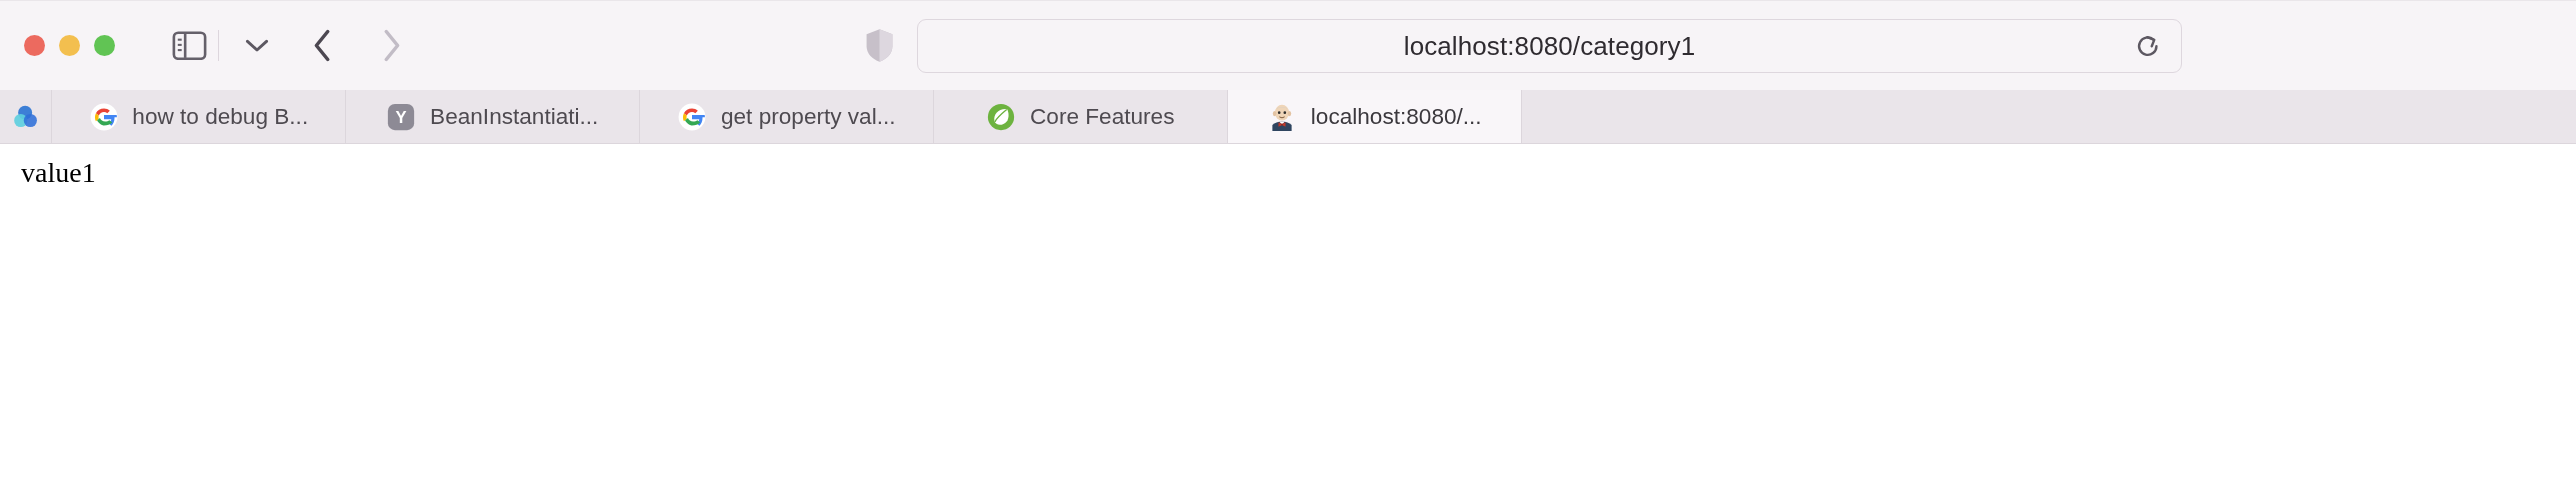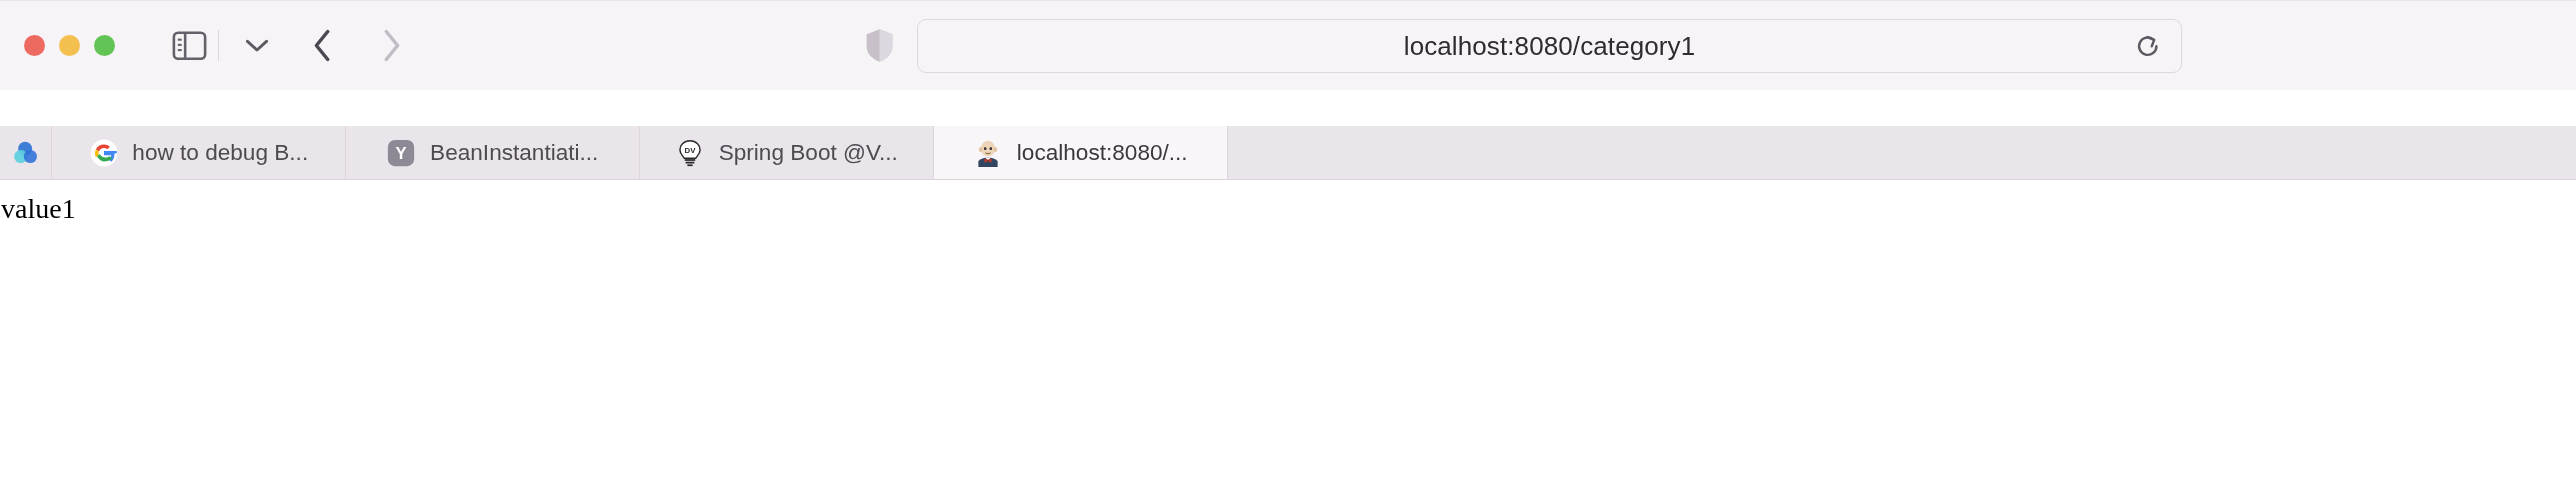--- a/index.html
+++ b/index.html
@@ -130,21 +130,20 @@
   
   .tab-bar {
     height: 54px;
     flex: 0 0 54px;
     background: #eae5ea;
     display: flex;
     align-items: stretch;
     border-bottom: 1.7px solid #dcd6dc;
     box-sizing: border-box;
     overflow: hidden;
-    margin-top: 36px;
   }
   .tab {
     display: flex;
     align-items: center;
     box-sizing: border-box;
     border-right: 1.7px solid #dcd6dc;
     background: #eae5ea;
     padding: 0 12px;
     min-width: 0;
     overflow: hidden;
@@ -184,20 +183,21 @@
   }
   .tab.active .tab-title { color: #3b383d; }
 
   
   .page-content {
     flex: 1 1 auto;
     background: #ffffff;
     padding: 12px 1px;
     box-sizing: border-box;
     overflow: hidden;
+    margin-left: 20px;
   }
   .page-text {
     font-family: "Liberation Serif", serif;
     font-size: 28px;
     color: #000000;
     line-height: 1.2;
     margin: 0;
   }
 </style>
 </head>
@@ -290,36 +290,46 @@
     <div class="tab standard">
       <span class="tab-favicon">
         <svg width="28" height="28" viewBox="0 0 32 32">
           <rect x="1" y="1" width="30" height="30" rx="8" ry="8" fill="#8d8a95"></rect>
           <text x="16" y="23" font-family="'Liberation Sans', sans-serif" font-size="19" font-weight="bold" fill="#ffffff" text-anchor="middle">Y</text>
         </svg>
       </span>
       <span class="tab-title">BeanInstantiati...</span>
     </div>
 
-
-
-
-
     <div class="tab standard">
       <span class="tab-favicon">
+        <svg width="28" height="28" viewBox="0 0 48 48">
+          <circle cx="24" cy="24" r="23" fill="#ffffff"></circle>
+          <path fill="#EA4335" d="M24 9.5c3.9 0 7.3 1.4 10 3.9l-4.3 4.2C28 16.1 26.1 15.3 24 15.3c-4.1 0-7.6 2.6-8.9 6.2l-5-3.9C12.6 12.3 17.8 9.5 24 9.5z"></path>
+          <path fill="#4285F4" d="M46.1 24.5c0-1.6-.1-2.7-.4-3.9H24v7.4h12.5c-.3 2-1.6 5.1-4.6 7.1l4.9 3.8c2.9-2.7 5.3-6.7 5.3-14.4z"></path>
+          <path fill="#FBBC05" d="M15.1 27.5c-.3-1-.5-2-.5-3.1s.2-2.1.5-3.1l-5-3.9c-1 2-1.6 4.3-1.6 7s.6 5 1.6 7z"></path>
+          <path fill="#34A853" d="M24 38.5c5.8 0 10.7-1.9 14.2-5.2l-4.9-3.8c-1.8 1.3-4.3 2.2-7.3 2.2-4.1 0-7.6-2.6-8.9-6.2l-5 3.9c3.5 6.9 10.6 9.1 11.9 9.1z"></path>
+        </svg>
+      </span>
+      <span class="tab-title">get property val...</span>
+    </div>
+
+
+    <div class="tab standard">
+      <span class="tab-favicon">
         <svg width="28" height="28" viewBox="0 0 32 32">
-          <path d="M16 2 C9 2 4.5 7 4.5 12.5 C4.5 17 8 19.5 9.5 22 L22.5 22 C24 19.5 27.5 17 27.5 12.5 C27.5 7 23 2 16 2 Z" fill="#ffffff" stroke="#2b2b2b" stroke-width="1.7"></path>
-          <text x="16" y="16" font-family="'Liberation Sans', sans-serif" font-size="9" font-weight="bold" fill="#2b2b2b" text-anchor="middle">DV</text>
-          <line x1="10" y1="24" x2="22" y2="24" stroke="#2b2b2b" stroke-width="2"></line>
-          <line x1="11" y1="27" x2="21" y2="27" stroke="#2b2b2b" stroke-width="2"></line>
-          <line x1="13" y1="30" x2="19" y2="30" stroke="#2b2b2b" stroke-width="2"></line>
-        </svg>
-      </span>
-      <span class="tab-title">Spring Boot @V...</span>
-    </div>
+          <circle cx="16" cy="16" r="15" fill="#6db33f"></circle>
+          <path d="M23 7 C13 6 7 13 8.5 20.5 C10 26 18 26.5 22.5 21 C25.5 17.2 25 10.5 23 7 Z" fill="#ffffff"></path>
+          <path d="M22.6 7.4 C17 12 11.5 16.5 9 21.5" fill="none" stroke="#6db33f" stroke-width="1.6"></path>
+        </svg>
+      </span>
+      <span class="tab-title">Core Features</span>
+    </div>
+
+
 
 
     <div class="tab standard active">
       <span class="tab-favicon">
         <svg width="28" height="28" viewBox="0 0 32 32">
           <ellipse cx="16" cy="11" rx="8" ry="9" fill="#efd5b8"></ellipse>
           <path d="M8 10 C8 3 24 3 24 10 C24 6.5 20 4.5 16 4.5 C12 4.5 8 6.5 8 10 Z" fill="#c9c9c9"></path>
           <ellipse cx="7.5" cy="12" rx="2" ry="3" fill="#e3c3a3"></ellipse>
           <ellipse cx="24.5" cy="12" rx="2" ry="3" fill="#e3c3a3"></ellipse>
           <circle cx="12.8" cy="11" r="1.5" fill="#2b2b2b"></circle>

